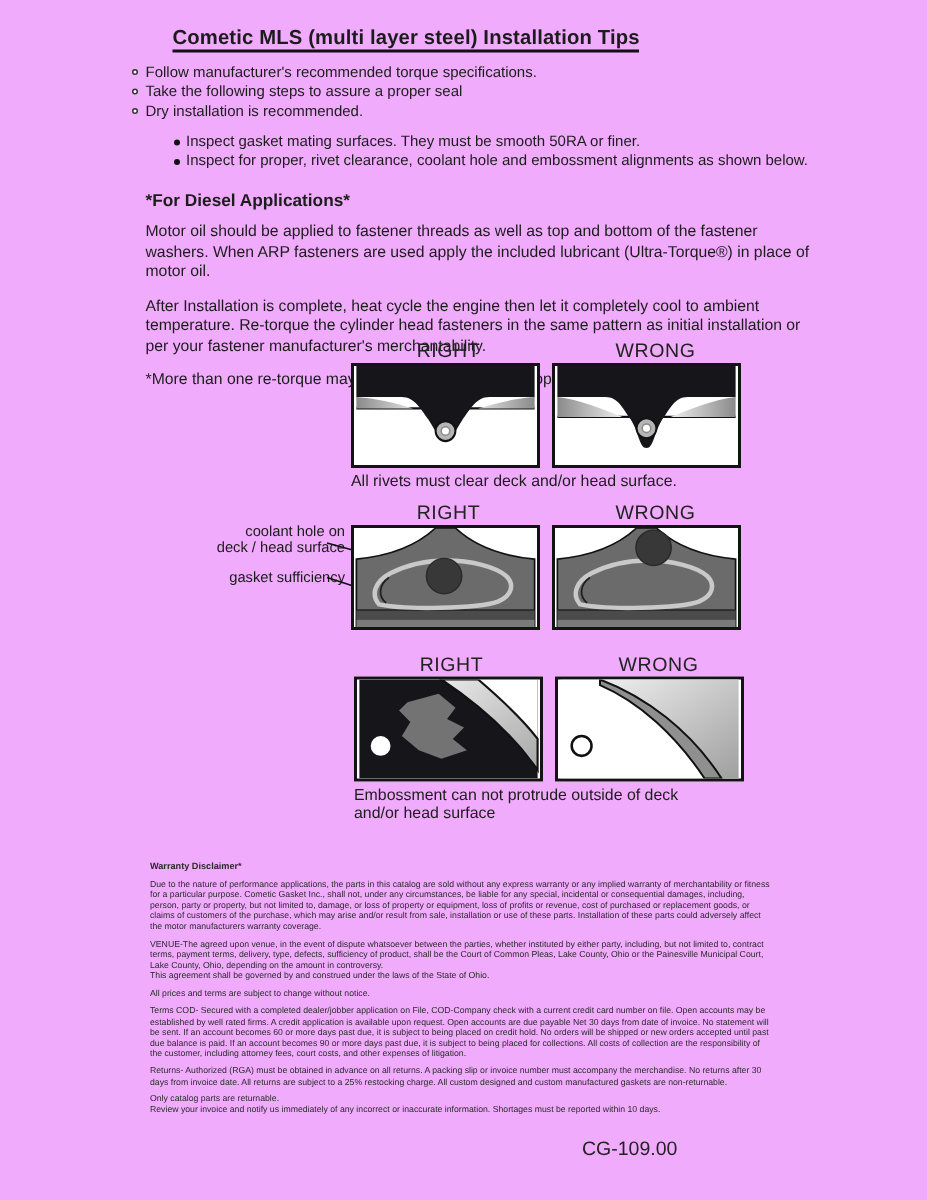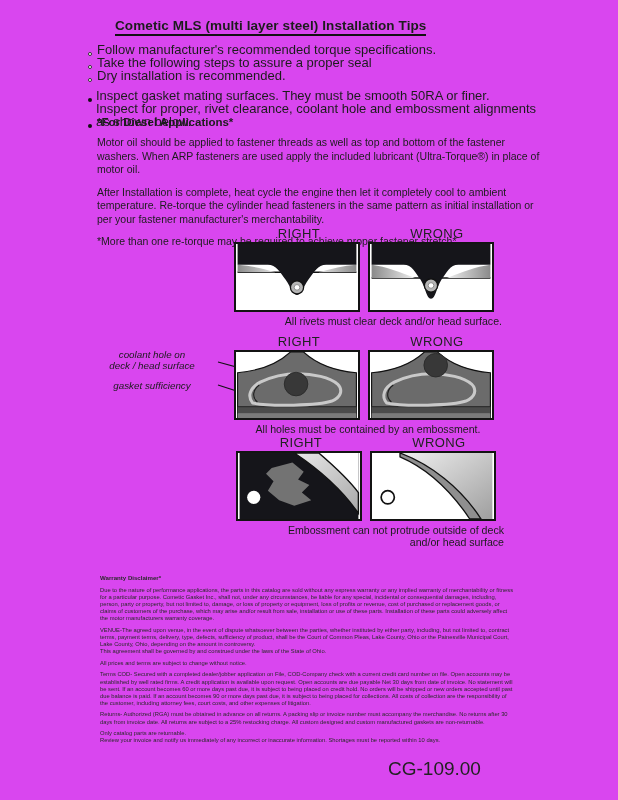--- a/index.html
+++ b/index.html
@@ -1,63 +1,63 @@
 <!DOCTYPE html>
 <html><head>
 <meta charset="utf-8">
 <style>
   * { margin:0; padding:0; box-sizing:border-box; }
   html,body { background:#ffffff; }
   .page {
-    position:relative; width:618px; height:800px; background:#d946ef;
+    position:relative; width:618px; height:800px; background:#f0abfc;
     font-family:"Liberation Sans", sans-serif; color:#1c1c1c; overflow:hidden;
   }
   
   .tips { position:absolute; left:88px; top:16px; width:465px; }
   .doc-title {
     display:inline-block; margin-left:27px; font-size:13.5px; font-weight:bold;
     border-bottom:2px solid #111; padding-bottom:1px; letter-spacing:0.1px;
   }
   .bullet-list { margin-top:7px; list-style:none; }
-  .bullet-list li { display:flex; align-items:flex-end; font-size:13px; line-height:13px; }
+  .bullet-list li { display:flex; align-items:flex-start; font-size:10px; line-height:13px; }
   .b-dot {
     flex:0 0 auto; width:4px; height:4px; border:1px solid #333; border-radius:50%;
     margin:4px 5px 0 0; background:#fff;
   }
-  .sub li { }
+  .sub li { margin-left:28px; }
   .s-dot {
     flex:0 0 auto; width:4px; height:4px; border-radius:50%; background:#111;
     margin:4.5px 4px 0 0;
   }
   
-  .diesel { position:absolute; left:97px; top:116px; width:448px; }
+  .diesel { position:absolute; left:97px; top:128px; width:448px; }
   .diesel h2 { font-size:11.5px; font-weight:bold; margin-bottom:8px; }
   .diesel p { font-size:10.5px; line-height:13.5px; margin-bottom:9px; }
   
   .diag-col { width:268px; }
   .diag-labels { display:flex; gap:8px; }
   .diag-labels span { width:130px; text-align:center; font-size:13px; letter-spacing:0.4px; color:#222; }
   .diag-panels { display:flex; gap:8px; margin-top:1px; }
   .diag-panels svg { display:block; border:2px solid #131313; background:#fff; }
-  .diag-caption { margin-top:3px; font-size:10.6px; line-height:12px; white-space:pre-line;text-align:right; }
+  .diag-caption { margin-top:3px; font-size:10.6px; line-height:12px; white-space:pre-line; }
   .row1 { position:absolute; left:234px; top:226px; }
   .row2 { position:absolute; left:88px; top:334px; width:422px; height:102px; }
   .row2 .diag-col { position:absolute; left:146px; top:0; }
   .row2 .diag-caption { text-align:center; }
   .row3 { position:absolute; left:236px; top:435px; }
-  .ann { position:absolute; left:0; width:128px; text-align:center; font-size:9.8px; line-height:11px; white-space:pre-line; color:#1a1a1a;font-style:italic; }
+  .ann { position:absolute; left:14px; width:128px; text-align:right; font-size:9.8px; line-height:11px; white-space:pre-line; color:#1a1a1a; }
   .ann-coolant { top:15px; }
   .ann-emboss { top:46px; }
   .leader-lines { position:absolute; left:0; top:0; pointer-events:none; }
   
   .legal { position:absolute; left:100px; top:574px; width:415px; color:#2a2a2a; }
   .legal h3 { font-size:6.1px; font-weight:bold; margin-bottom:6px; }
   .legal p { font-size:5.8px; line-height:7.1px; margin-bottom:4.5px; white-space:pre-line; }
   
-  .footer-code { position:absolute; left:388px; top:758px; font-size:19px; color:#222; }
+  .footer-code { position:absolute; left:388px; top:758px; font-size:13px; color:#222; }
 </style>
 </head>
 <body>
 
 <div class="page">
 
   <div class="tips">
     <div class="doc-title">Cometic MLS (multi layer steel) Installation Tips</div>
     <ul class="bullet-list">
       <li>
@@ -168,21 +168,20 @@
           <rect width="126" height="70" fill="#fff"></rect>
           <path d="M0,22 C22,20 42,13 56,0 H70 C84,13 104,20 126,22 V70 H0 Z" fill="#6b6b6b" stroke="#111" stroke-width="1.2"></path>
           <rect x="0" y="58" width="126" height="7" fill="#4b4b4b"></rect>
           <rect x="0" y="65" width="126" height="5" fill="#7a7a7a"></rect>
           <line x1="0" y1="58" x2="126" y2="58" stroke="#222" stroke-width="1"></line>
           <path d="M16,54 C10,47 13,38 24,32 C36,26 50,23 64,23 C80,23 98,27 106,34 C112,40 110,48 100,52 C86,57 34,58 16,54 Z" fill="none" stroke="#c9c9c9" stroke-width="3.2"></path>
           <path d="M21,53 C15,48 16,40 23,35" stroke="#1e1e1e" stroke-width="1.2" fill="none"></path>
           <circle cx="68" cy="14" r="12.5" fill="#383838" stroke="#2a2a2a" stroke-width="1"></circle>
         </svg>
       </div>
-      <div class="diag-caption">All holes must be contained by an embossment.</div>
     </div>
   </div>
 
   <div class="row3 diag-col">
     <div class="diag-labels">
       <span>RIGHT</span>
       <span>WRONG</span>
     </div>
     <div class="diag-panels">
       <svg width="126" height="70" viewBox="0 0 126 70">

